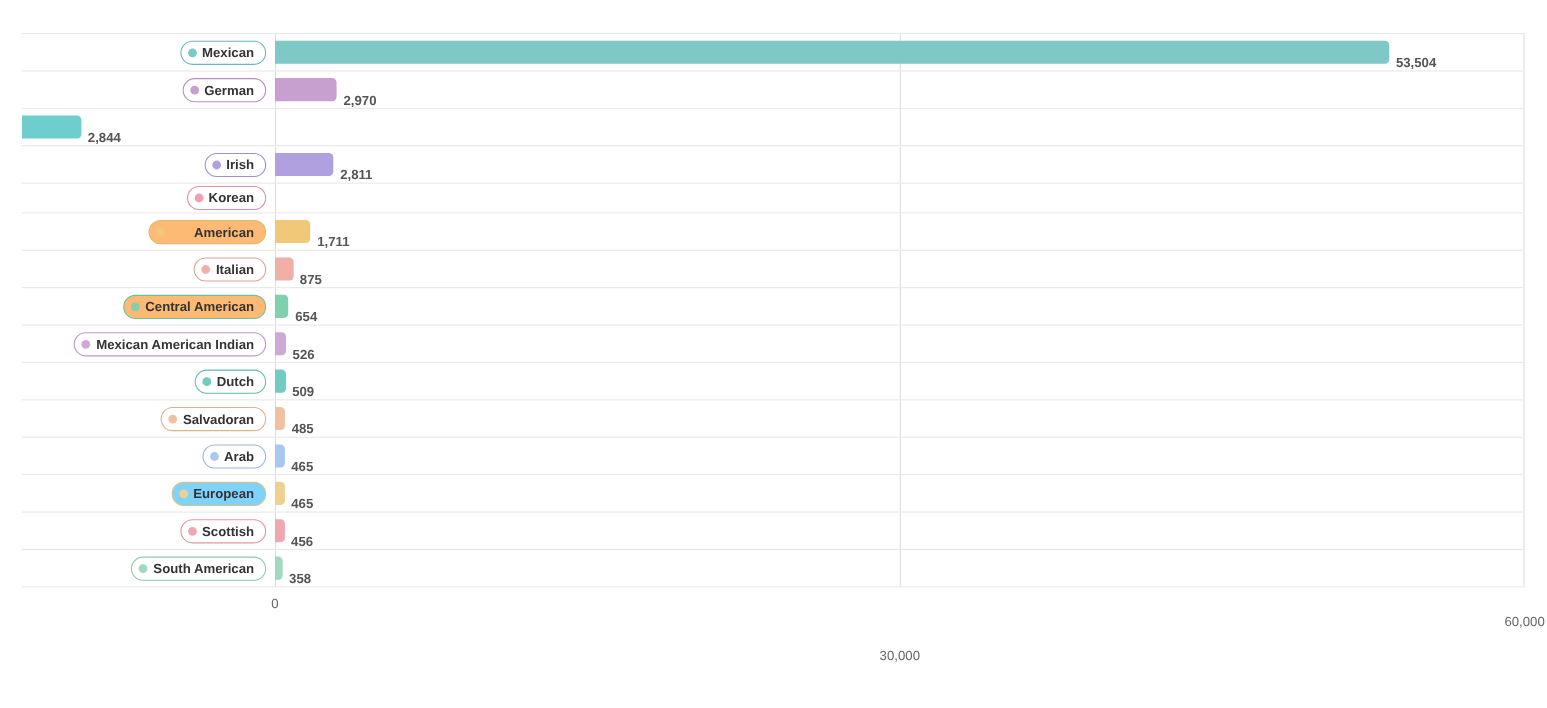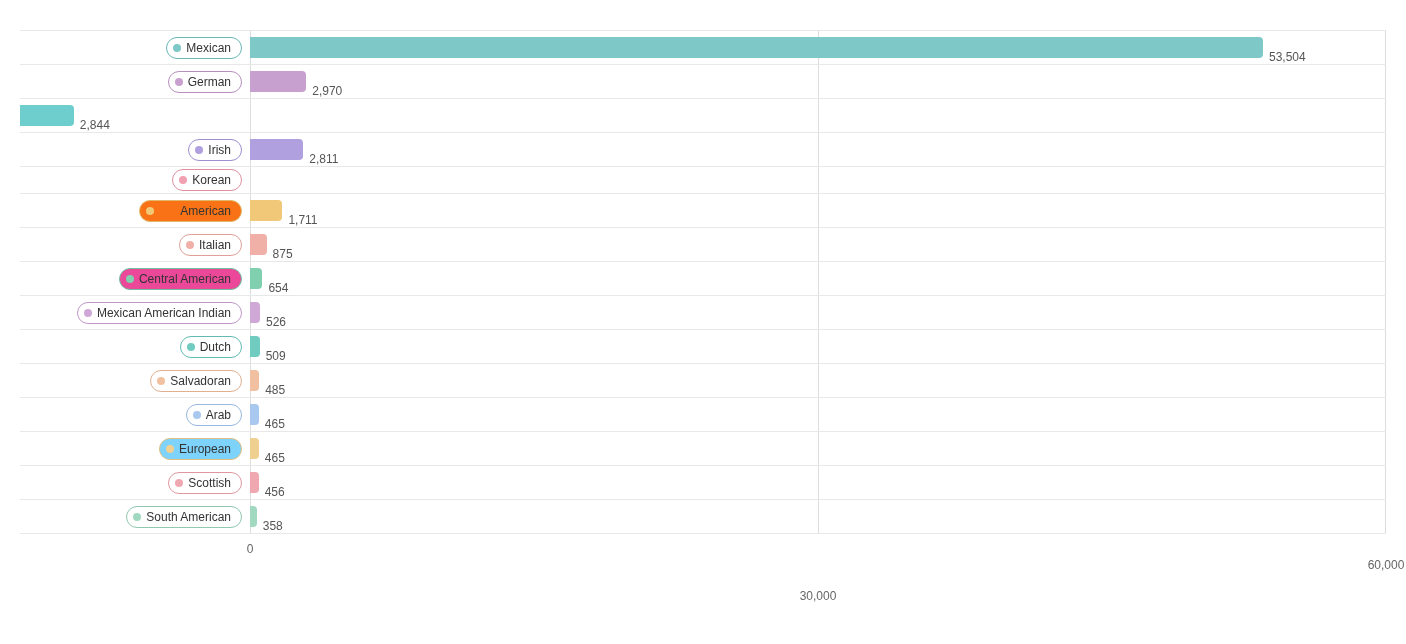--- a/index.html
+++ b/index.html
@@ -43,20 +43,21 @@
       bottom: 30px;
       display: flex;
       flex-direction: column;
     }
     .bar-row {
       flex: 1;
       display: flex;
       align-items: center;
       border-bottom: 1px solid #e8e8e8;
       position: relative;
+      font-weight: bold;
     }
     .bar-row:first-child {
       border-top: 1px solid #e8e8e8;
     }
     .label-area {
       width: 230px;
       min-width: 230px;
       display: flex;
       align-items: center;
       justify-content: flex-end;
@@ -179,21 +180,21 @@
               <span style="display: inline-block; width: 8px; height: 8px; border-radius: 50%; background: rgb(240, 160, 176); margin-right: 5px; flex-shrink: 0;"></span>
               <span>Korean</span>
             </span>
           </div>
         </div>
         <div class="bar-row">
           <div style="position: absolute; left: 230px; top: 0px; bottom: 0px; width: 1px; background: rgb(221, 221, 221);"></div>
           <div style="position: absolute; left: 798px; top: 0px; bottom: 0px; width: 1px; background: rgb(221, 221, 221);"></div>
           <div style="position: absolute; right: 0px; top: 0px; bottom: 0px; width: 1px; background: rgb(221, 221, 221);"></div>
           <div class="label-area">
-            <span class="label-pill" style="border-color: rgb(224, 184, 104); background: #f97316; gap: 21px;">
+            <span class="label-pill" style="border-color: rgb(224, 184, 104); background: #fdba74; gap: 21px;">
               <span style="display: inline-block; width: 8px; height: 8px; border-radius: 50%; background: rgb(240, 200, 120); margin-right: 5px; flex-shrink: 0;"></span>
               <span>American</span>
             </span>
           </div>
           <div class="bar-graph-area">
             <div class="bar-fill" style="width: 32.3949px; background: rgb(240, 200, 120);"></div>
             <span class="bar-value">1,711</span>
           </div>
         </div>
         <div class="bar-row">
@@ -209,21 +210,21 @@
           <div class="bar-graph-area">
             <div class="bar-fill" style="width: 16.5667px; background: rgb(240, 176, 168);"></div>
             <span class="bar-value">875</span>
           </div>
         </div>
         <div class="bar-row">
           <div style="position: absolute; left: 230px; top: 0px; bottom: 0px; width: 1px; background: rgb(221, 221, 221);"></div>
           <div style="position: absolute; left: 798px; top: 0px; bottom: 0px; width: 1px; background: rgb(221, 221, 221);"></div>
           <div style="position: absolute; right: 0px; top: 0px; bottom: 0px; width: 1px; background: rgb(221, 221, 221);"></div>
           <div class="label-area">
-            <span class="label-pill" style="border-color: rgb(112, 192, 160); background: #ec4899;">
+            <span class="label-pill" style="border-color: rgb(112, 192, 160); background: #fdba74;">
               <span style="display: inline-block; width: 8px; height: 8px; border-radius: 50%; background: rgb(128, 208, 176); margin-right: 5px; flex-shrink: 0;"></span>
               <span>Central American</span>
             </span>
           </div>
           <div class="bar-graph-area">
             <div class="bar-fill" style="width: 12.3824px; background: rgb(128, 208, 176);"></div>
             <span class="bar-value">654</span>
           </div>
         </div>
         <div class="bar-row">

